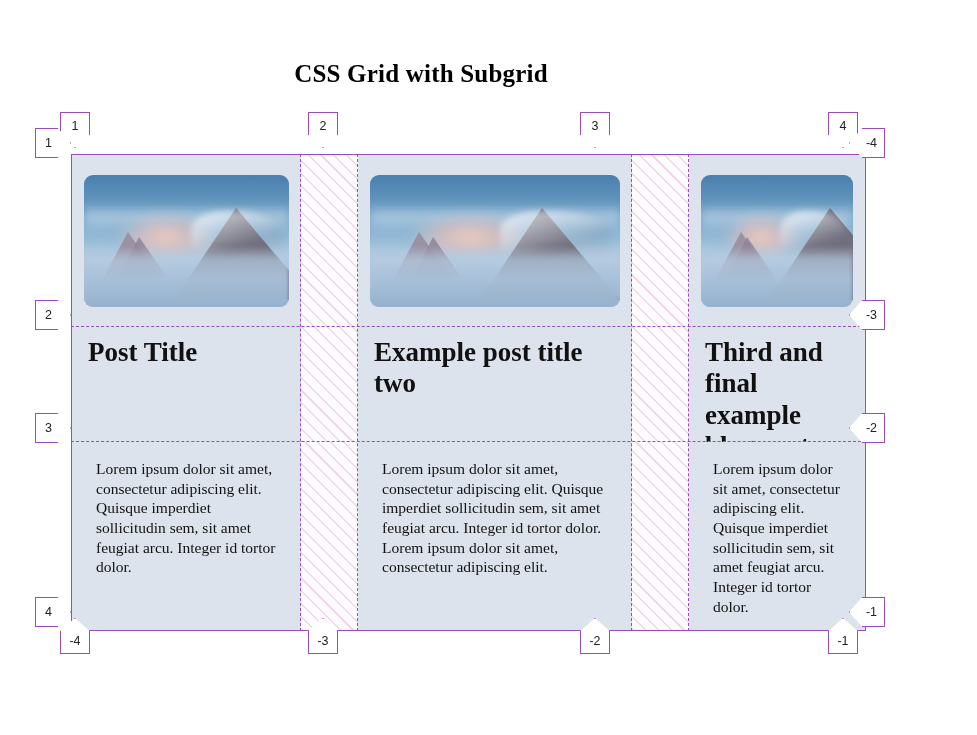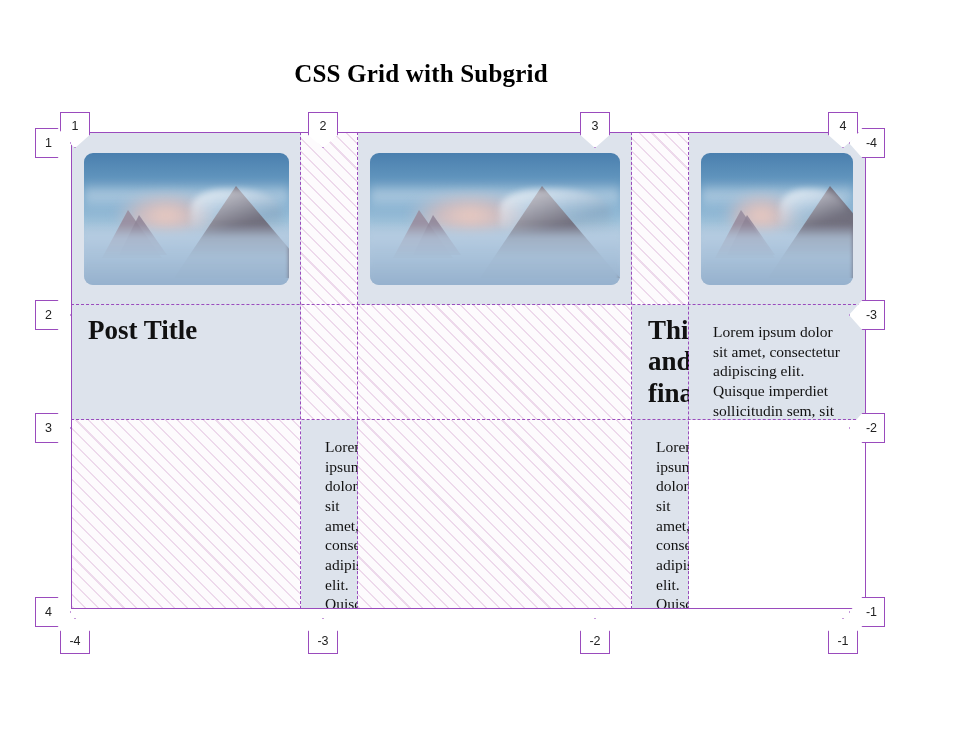--- a/index.html
+++ b/index.html
@@ -26,21 +26,21 @@
     font-size: 25px;
     font-weight: bold;
     letter-spacing: 0.2px;
     font-family: "Liberation Serif", "DejaVu Serif", serif;
   }
 
   
   #grid-wrap {
     position: absolute;
     left: 71px;
-    top: 132px;
+    top: 154px;
     width: 795px;
     height: 477px;
   }
   #grid-container {
     position: absolute;
     inset: 0;
     border: 1.5px solid #9a4bbd;
     box-sizing: border-box;
     display: grid;
     grid-template-columns: 229px 57px 274px 57px 1fr;
@@ -295,20 +295,23 @@
         <div class="peak-main"></div>
         <div class="snowcap"></div>
         <div class="fog"></div>
       </div>
     </div>
 
     <div class="cell title-cell">
       <h2 class="card-title">Post Title</h2>
     </div>
     <div class="cell gap"></div>
+    <div class="cell title-cell">
+      <h2 class="card-title">Example post title two</h2>
+    </div>
     <div class="cell gap"></div>
     <div class="cell title-cell">
       <h2 class="card-title">Third and final example blog post title</h2>
     </div>
 
     <div class="cell body-cell">
       <p class="card-body">Lorem ipsum dolor sit amet, consectetur adipiscing elit. Quisque imperdiet sollicitudin sem, sit amet feugiat arcu. Integer id tortor dolor.</p>
     </div>
     <div class="cell gap"></div>
     <div class="cell body-cell">

